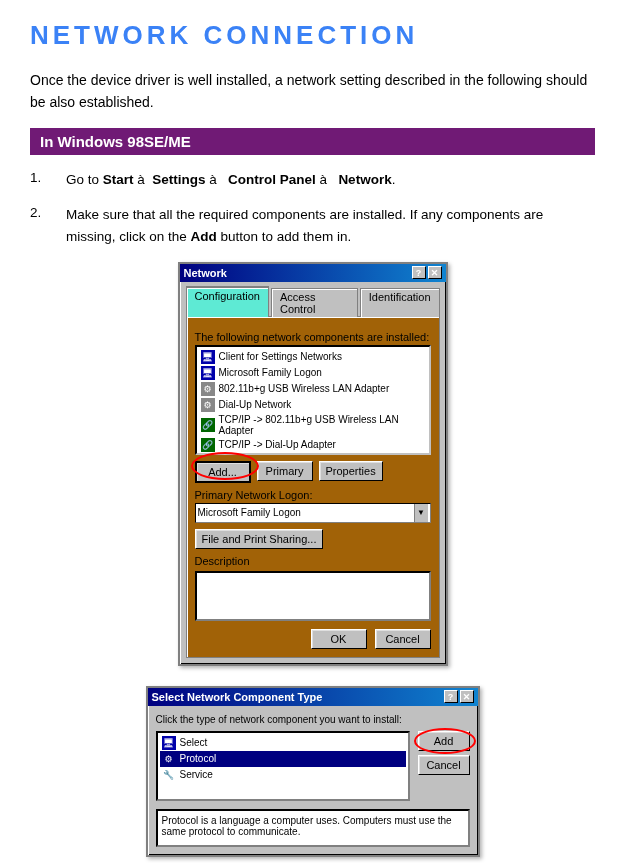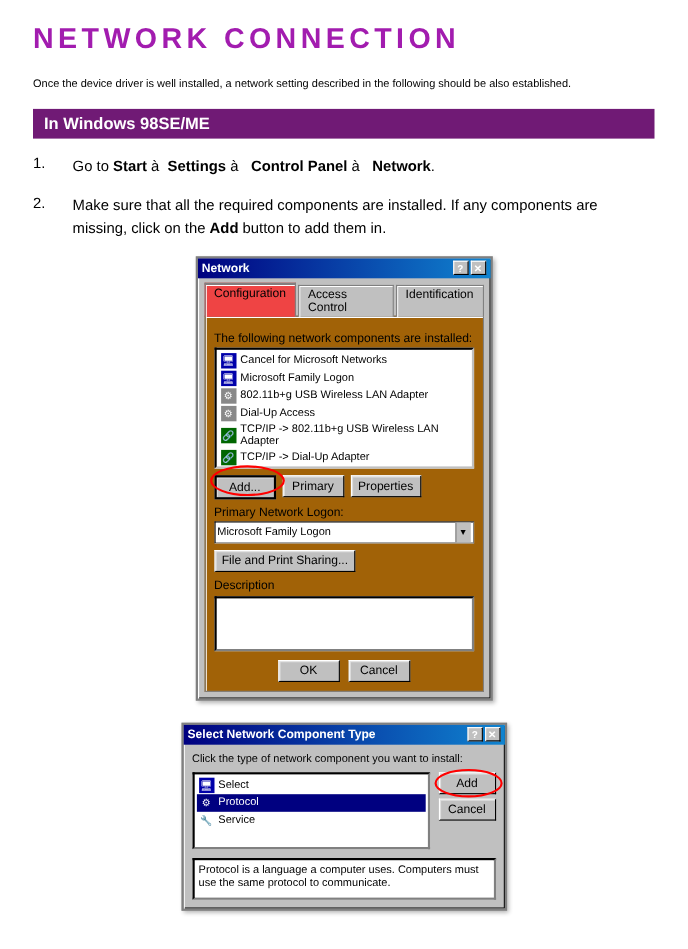--- a/index.html
+++ b/index.html
@@ -11,26 +11,26 @@
       padding: 20px 30px 20px 30px;
       font-size: 14px;
       color: #000;
     }
 
     .page-title {
       font-family: Arial, sans-serif;
       font-size: 26px;
       font-weight: bold;
       letter-spacing: 4px;
-      color: #a21caf;
+      color: #3b82f6;
       margin-bottom: 18px;
     }
 
     .intro-text {
-      font-size: 10px;
+      font-size: 14px;
       line-height: 1.6;
       margin-bottom: 14px;
     }
 
     .section-header {
       background-color: #701a75;
       color: #fff;
       font-size: 15px;
       font-weight: bold;
       padding: 5px 10px;
@@ -125,21 +125,21 @@
       background: #c0c0c0;
       border: 1px solid #808080;
       border-bottom: none;
       padding: 2px 8px;
       font-size: 11px;
       cursor: pointer;
       box-shadow: inset 1px 1px #fff;
     }
 
     .win98-tab.active {
-      background: #ef4444;
+      background: #5eead4;
       padding-bottom: 3px;
       margin-top: -2px;
       border-top: 2px solid #808080;
     }
 
     .win98-tab-content {
       border: 1px solid #808080;
       background: #a16207;
       padding: 8px;
       box-shadow: inset 1px 1px #fff;
@@ -260,33 +260,33 @@
       border-left-color: #000;
       background: #fff;
       height: 50px;
       margin-top: 4px;
       font-size: 10px;
       padding: 2px;
     }
 
     .win98-bottom-row {
       display: flex;
-      justify-content: center;
+      justify-content: flex-end;
       gap: 8px;
       margin-top: 8px;
     }
 
     .dialog-wrapper {
       position: relative;
       display: inline-block;
     }
 
     
     .snct-dialog {
-      width: 296px;
+      width: 334px;
     }
 
     .snct-content {
       padding: 8px;
     }
 
     .snct-instruction {
       font-size: 10px;
       margin-bottom: 6px;
     }
@@ -390,33 +390,33 @@
           <div class="win98-tab">Identification</div>
         </div>
 
         <div class="win98-tab-content">
           <div class="win98-label">The following network components are installed:</div>
 
           
           <div class="win98-listbox">
             <div class="win98-list-item">
               <span class="win98-icon-sm icon-computer">🖥</span>
-              <span>Cancel for Microsoft Networks</span>
+              <span>Client for Settings Networks</span>
             </div>
             <div class="win98-list-item">
               <span class="win98-icon-sm icon-computer">🖥</span>
               <span>Microsoft Family Logon</span>
             </div>
             <div class="win98-list-item">
               <span class="win98-icon-sm icon-gear">⚙</span>
               <span>802.11b+g USB Wireless LAN Adapter</span>
             </div>
             <div class="win98-list-item">
               <span class="win98-icon-sm icon-gear">⚙</span>
-              <span>Dial-Up Access</span>
+              <span>Dial-Up Network</span>
             </div>
             <div class="win98-list-item">
               <span class="win98-icon-sm icon-network">🔗</span>
               <span>TCP/IP -&gt; 802.11b+g USB Wireless LAN Adapter</span>
             </div>
             <div class="win98-list-item">
               <span class="win98-icon-sm icon-network">🔗</span>
               <span>TCP/IP -&gt; Dial-Up Adapter</span>
             </div>
           </div>

